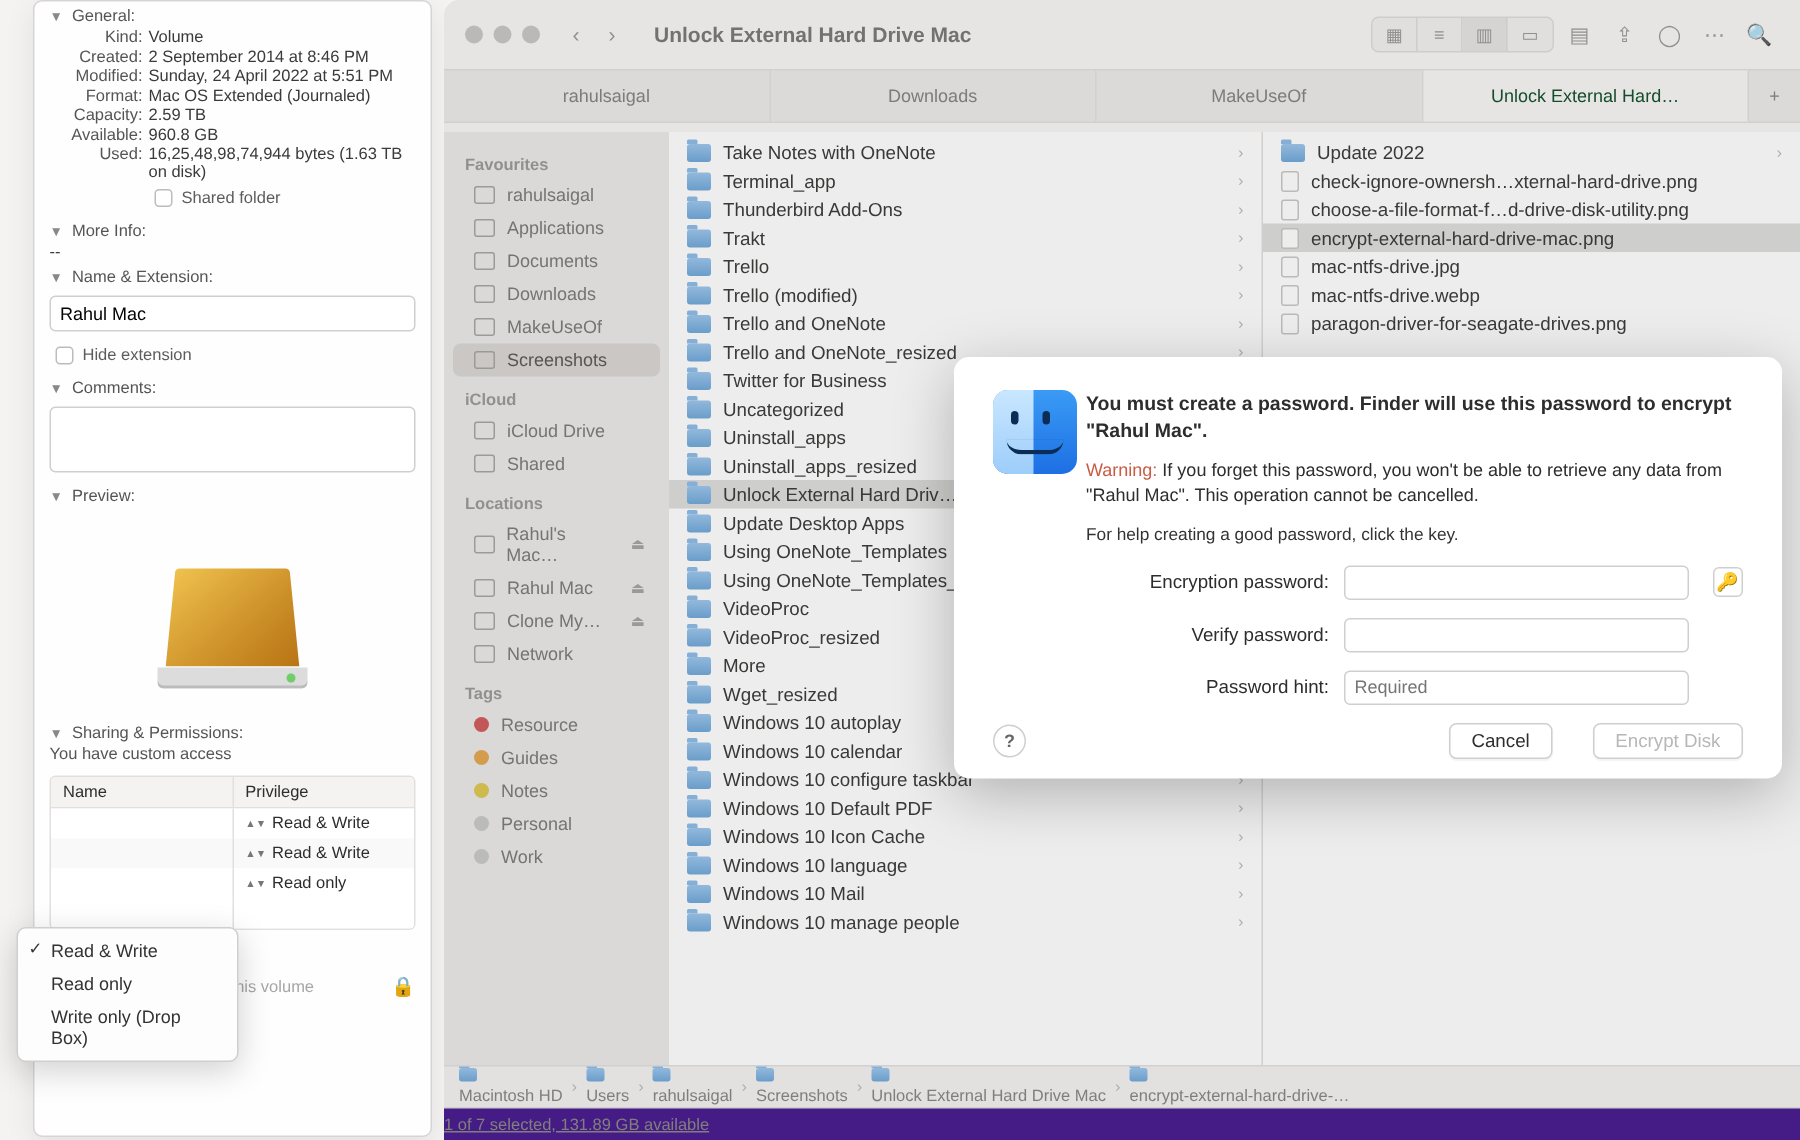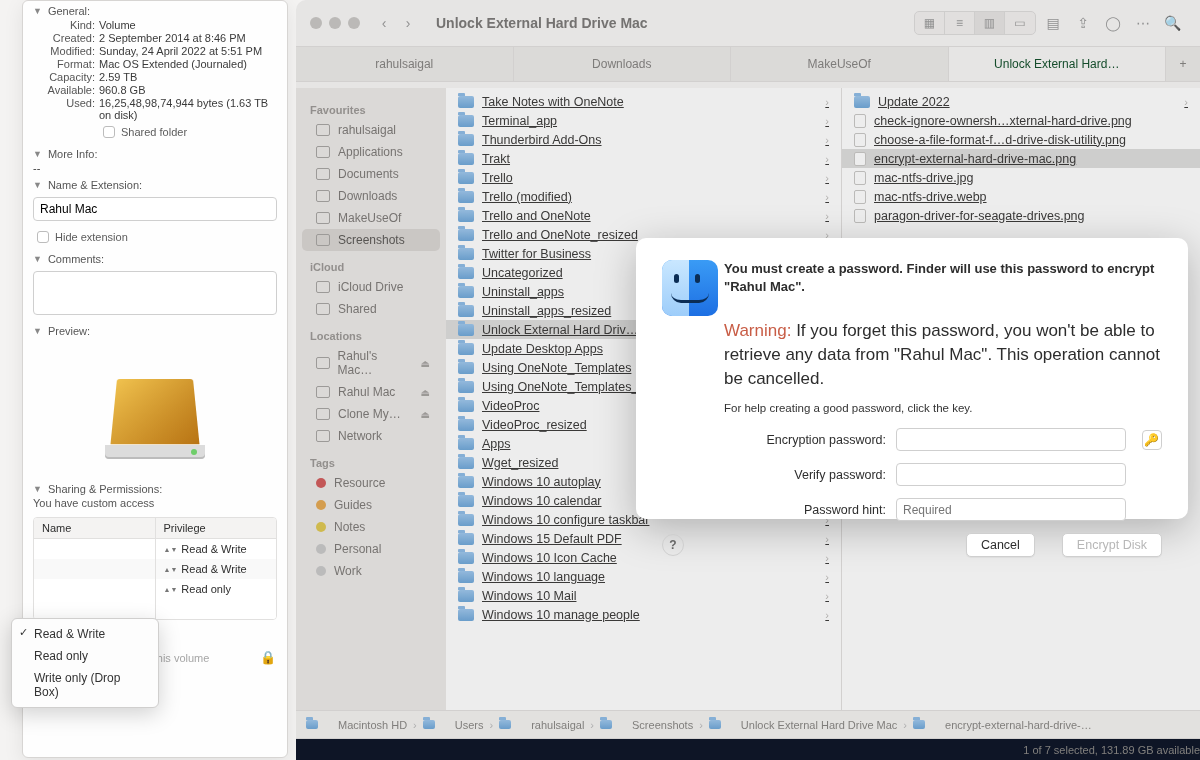--- a/index.html
+++ b/index.html
@@ -74,39 +74,39 @@
   .sidebar{width:150px;background:var(--side-dim);padding:6px 0;overflow:hidden;}
   .sb-head{font-size:11px;color:#9d9a97;padding:10px 14px 3px;font-weight:600;}
   .sb-item{display:flex;align-items:center;gap:8px;padding:4px 10px 4px 14px;color:#7f7c79;font-size:12px;border-radius:5px;margin:0 6px;}
   .sb-item.sel{background:#d9d6d3;color:#5e5b58;}
   .sb-item .dot{width:10px;height:10px;border-radius:50%;}
   .sb-item .ic{width:14px;height:12px;border:1.3px solid #a8a6a3;border-radius:2px;position:relative;}
   .eject{margin-left:auto;font-size:10px;color:#a7a4a1;}
   .col{overflow:hidden;}
   .col1{flex:1;border-right:1px solid var(--divider);background:#fff;padding-top:4px;}
   .col2{width:358px;background:#fff;padding-top:4px;position:relative;}
-  .li{display:flex;align-items:center;gap:8px;padding:2.5px 12px;font-size:12.5px;color:#3e3d3c;text-decoration:underline;}
+  .li{display:flex;align-items:center;gap:8px;padding:2.5px 12px;font-size:12.5px;color:#3e3d3c;}
   .li.sel{background:#dedddc;}
   .li .chev{margin-left:auto;color:#bdbbb9;font-size:11px;}
   .folder-ic{width:16px;height:12px;background:linear-gradient(#9cc7ef,#6fa9dc);border-radius:2px;position:relative;}
   .folder-ic::before{content:"";position:absolute;left:0;top:-3px;width:7px;height:3px;background:#8dbde9;border-radius:1px 1px 0 0;}
   .file-ic{width:12px;height:14px;border:1px solid #c9c8c6;border-radius:2px;background:#fff;}
   .pathbar{height:28px;border-top:1px solid var(--divider);display:flex;align-items:center;padding:0 10px;gap:6px;font-size:11px;color:#8a8885;background:#f3f2f0;overflow:hidden;}
-  .pathbar .pc{display:flex;align-items:center;gap:20px;white-space:nowrap;}
+  .pathbar .pc{display:flex;align-items:flex-start;gap:4px;white-space:nowrap;flex-direction:column;}
   .pathbar .sep{color:#bbb;}
-  .statusbar{height:22px;border-top:1px solid var(--divider);display:flex;align-items:center;justify-content:flex-end;font-size:11px;color:#8b8986;background:#0f172a;}
+  .statusbar{height:22px;border-top:1px solid var(--divider);display:flex;align-items:center;justify-content:flex-start;font-size:11px;color:#8b8986;background:#4c1d95;text-decoration:underline;}
   
   .pwd-dialog .top{display:flex;gap:6px;}
   .finder-ic{width:56px;height:56px;border-radius:10px;background:linear-gradient(180deg,#3a9bf5,#1d6fe3);position:relative;flex:none;}
   .finder-ic::before{content:"";position:absolute;left:0;top:0;width:27px;height:56px;background:linear-gradient(180deg,#c9e7ff,#9dcdfa);border-radius:10px 0 0 10px;}
   .finder-ic .eyes{position:absolute;top:14px;left:12px;display:flex;gap:16px;}
   .finder-ic .eyes span{width:5px;height:9px;border-radius:3px;background:#0b2d55;}
   .finder-ic .smile{position:absolute;left:9px;bottom:13px;width:38px;height:10px;border-bottom:3px solid #0b2d55;border-radius:0 0 20px 20px;}
   .pwd-title{font-weight:700;font-size:13px;line-height:1.35;}
-  .pwd-warn{font-size:17px;margin-top:24px;line-height:1.4;}
+  .pwd-warn{font-size:12px;margin-top:10px;line-height:1.4;}
   .pwd-warn .w{color:var(--warn);}
   .pwd-help{font-size:11.5px;margin-top:12px;color:#333;}
   .form{margin-top:14px;margin-left:74px;}
   .frow{display:flex;align-items:center;gap:10px;margin-bottom:12px;}
   .frow label{width:150px;text-align:right;font-size:12.5px;}
   .frow input{flex:1;height:23px;border:1px solid #cfcfcf;border-radius:4px;padding:0 6px;font-size:12px;}
   .keybtn{width:20px;height:20px;border:1px solid #cfcfcf;border-radius:4px;display:flex;align-items:center;justify-content:center;margin-left:6px;}
   .pwd-footer{margin-top:auto;display:flex;align-items:center;}
   .helpcirc{width:22px;height:22px;border:1px solid #cfcfcf;border-radius:50%;display:flex;align-items:center;justify-content:center;font-weight:700;color:#666;}
   .btns{margin-left:auto;display:flex;gap:27px;}
@@ -446,21 +446,21 @@
             <span>VideoProc</span>
             <span class="chev">›</span>
           </div>
           <div class="li">
             <span class="folder-ic"></span>
             <span>VideoProc_resized</span>
             <span class="chev">›</span>
           </div>
           <div class="li">
             <span class="folder-ic"></span>
-            <span>Apps</span>
+            <span>More</span>
             <span class="chev">›</span>
           </div>
           <div class="li">
             <span class="folder-ic"></span>
             <span>Wget_resized</span>
             <span class="chev">›</span>
           </div>
           <div class="li">
             <span class="folder-ic"></span>
             <span>Windows 10 autoplay</span>
@@ -471,21 +471,21 @@
             <span>Windows 10 calendar</span>
             <span class="chev">›</span>
           </div>
           <div class="li">
             <span class="folder-ic"></span>
             <span>Windows 10 configure taskbar</span>
             <span class="chev">›</span>
           </div>
           <div class="li">
             <span class="folder-ic"></span>
-            <span>Windows 15 Default PDF</span>
+            <span>Windows 10 Default PDF</span>
             <span class="chev">›</span>
           </div>
           <div class="li">
             <span class="folder-ic"></span>
             <span>Windows 10 Icon Cache</span>
             <span class="chev">›</span>
           </div>
           <div class="li">
             <span class="folder-ic"></span>
             <span>Windows 10 language</span>

